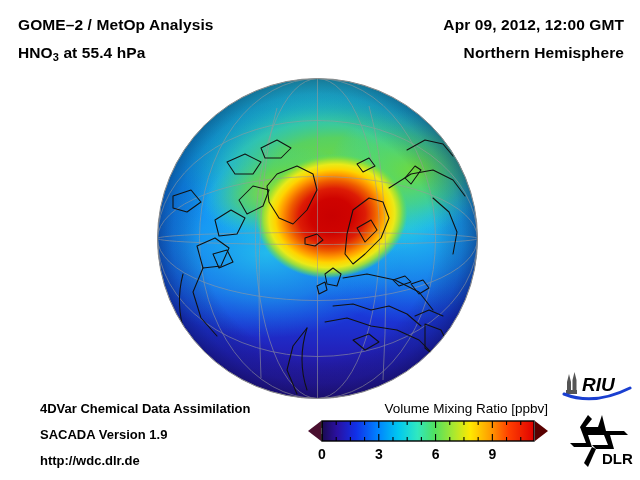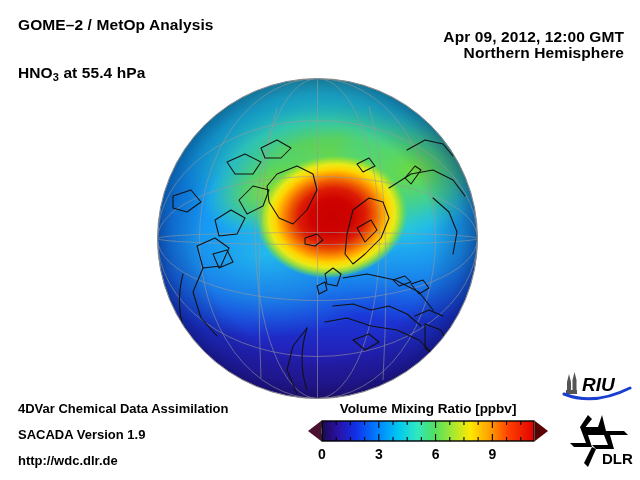--- a/index.html
+++ b/index.html
@@ -9,38 +9,38 @@
     font-family:"Liberation Sans", sans-serif;
     color:#000000;
     overflow:hidden;
     position:relative;
   }
   .stage{position:absolute;left:0;top:0;width:640px;height:480px;}
 
   
   .hdr{position:absolute;font-weight:bold;font-size:15.5px;letter-spacing:.1px;white-space:nowrap;text-align:center;}
   #title-line1{left:18px;top:16px;}
-  #title-line2{left:18px;top:44px;margin-top:20px;}
-  #date-line{right:16px;top:28px;text-align:left;}
+  #title-line2{left:18px;top:44px;}
+  #date-line{right:16px;top:16px;text-align:left;}
   #hemi-line{right:16px;top:44px;text-align:right;padding-left:18px;}
   .sub{font-size:11px;vertical-align:-3px;}
 
   
   #globe-wrap{position:absolute;left:157px;top:78px;width:321px;height:321px;}
   #globe-svg{display:block;width:321px;height:321px;}
 
   
-  .foot{position:absolute;font-weight:bold;font-size:13px;white-space:nowrap;}
+  .foot{position:absolute;font-weight:bold;font-size:13px;white-space:nowrap;margin-left:22px;}
   #foot1{left:18px;top:401px;}
   #foot2{left:18px;top:427px;}
   #foot3{left:18px;top:453px;}
 
   
-  #cbar-title{position:absolute;left:320px;top:401px;width:216px;text-align:center;
-              font-weight:bold;font-size:13.5px;white-space:nowrap;}
+  #cbar-title{position:absolute;left:332px;top:401px;width:216px;text-align:right;
+              font-weight:normal;font-size:13.5px;white-space:nowrap;}
   #cbar-block{position:absolute;left:308px;top:419px;width:240px;height:24px;}
   #cbar-svg{display:block;}
   #cbar-ticklabels{position:absolute;left:308px;top:446px;width:240px;height:22px;}
   .ticklab{position:absolute;top:0;font-weight:bold;font-size:14px;
            transform:translateX(-50%);}
 
   
   #riu-logo{position:absolute;left:560px;top:370px;width:72px;height:34px;}
   #dlr-logo{position:absolute;left:566px;top:414px;width:68px;height:54px;}
 </style>

